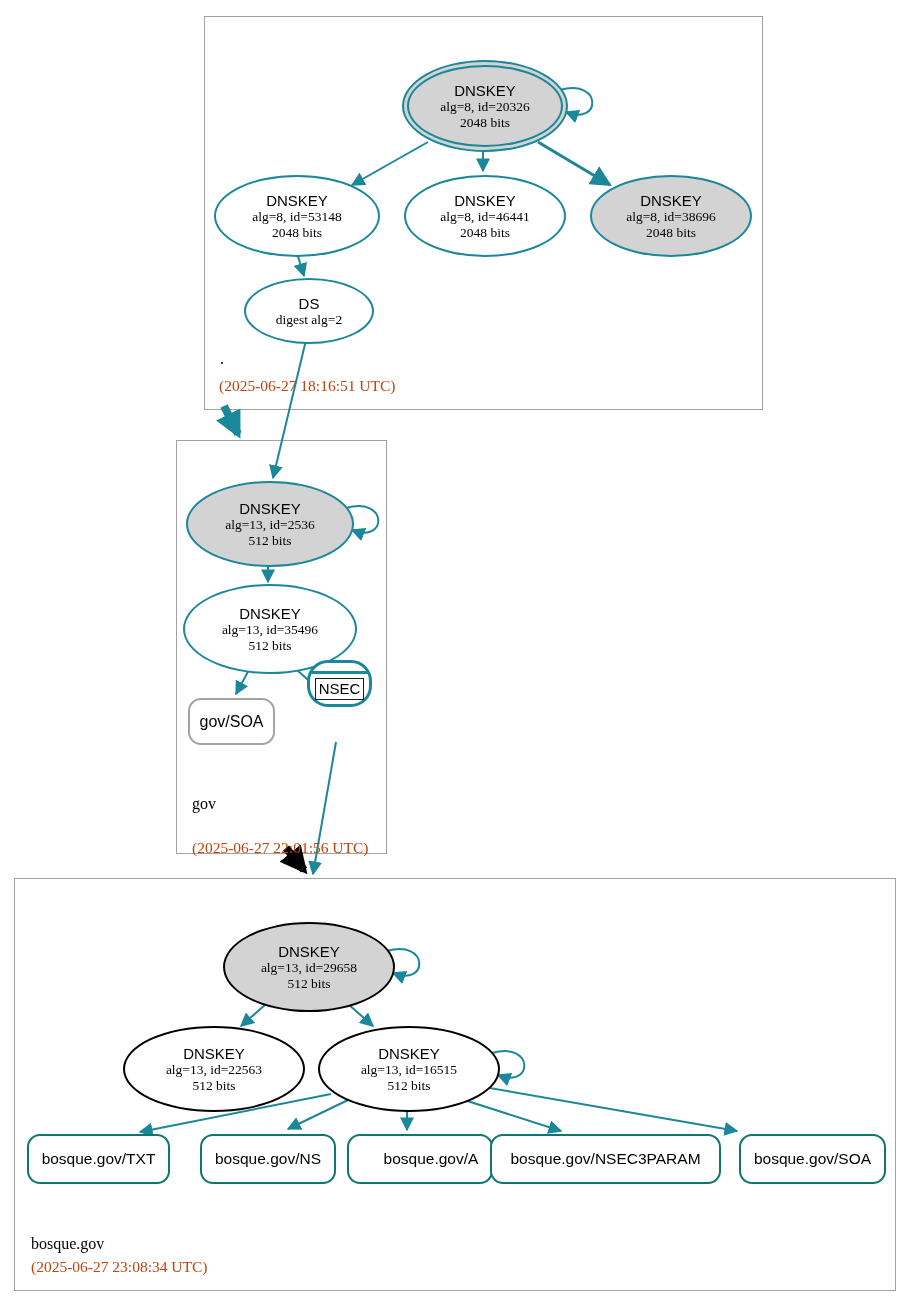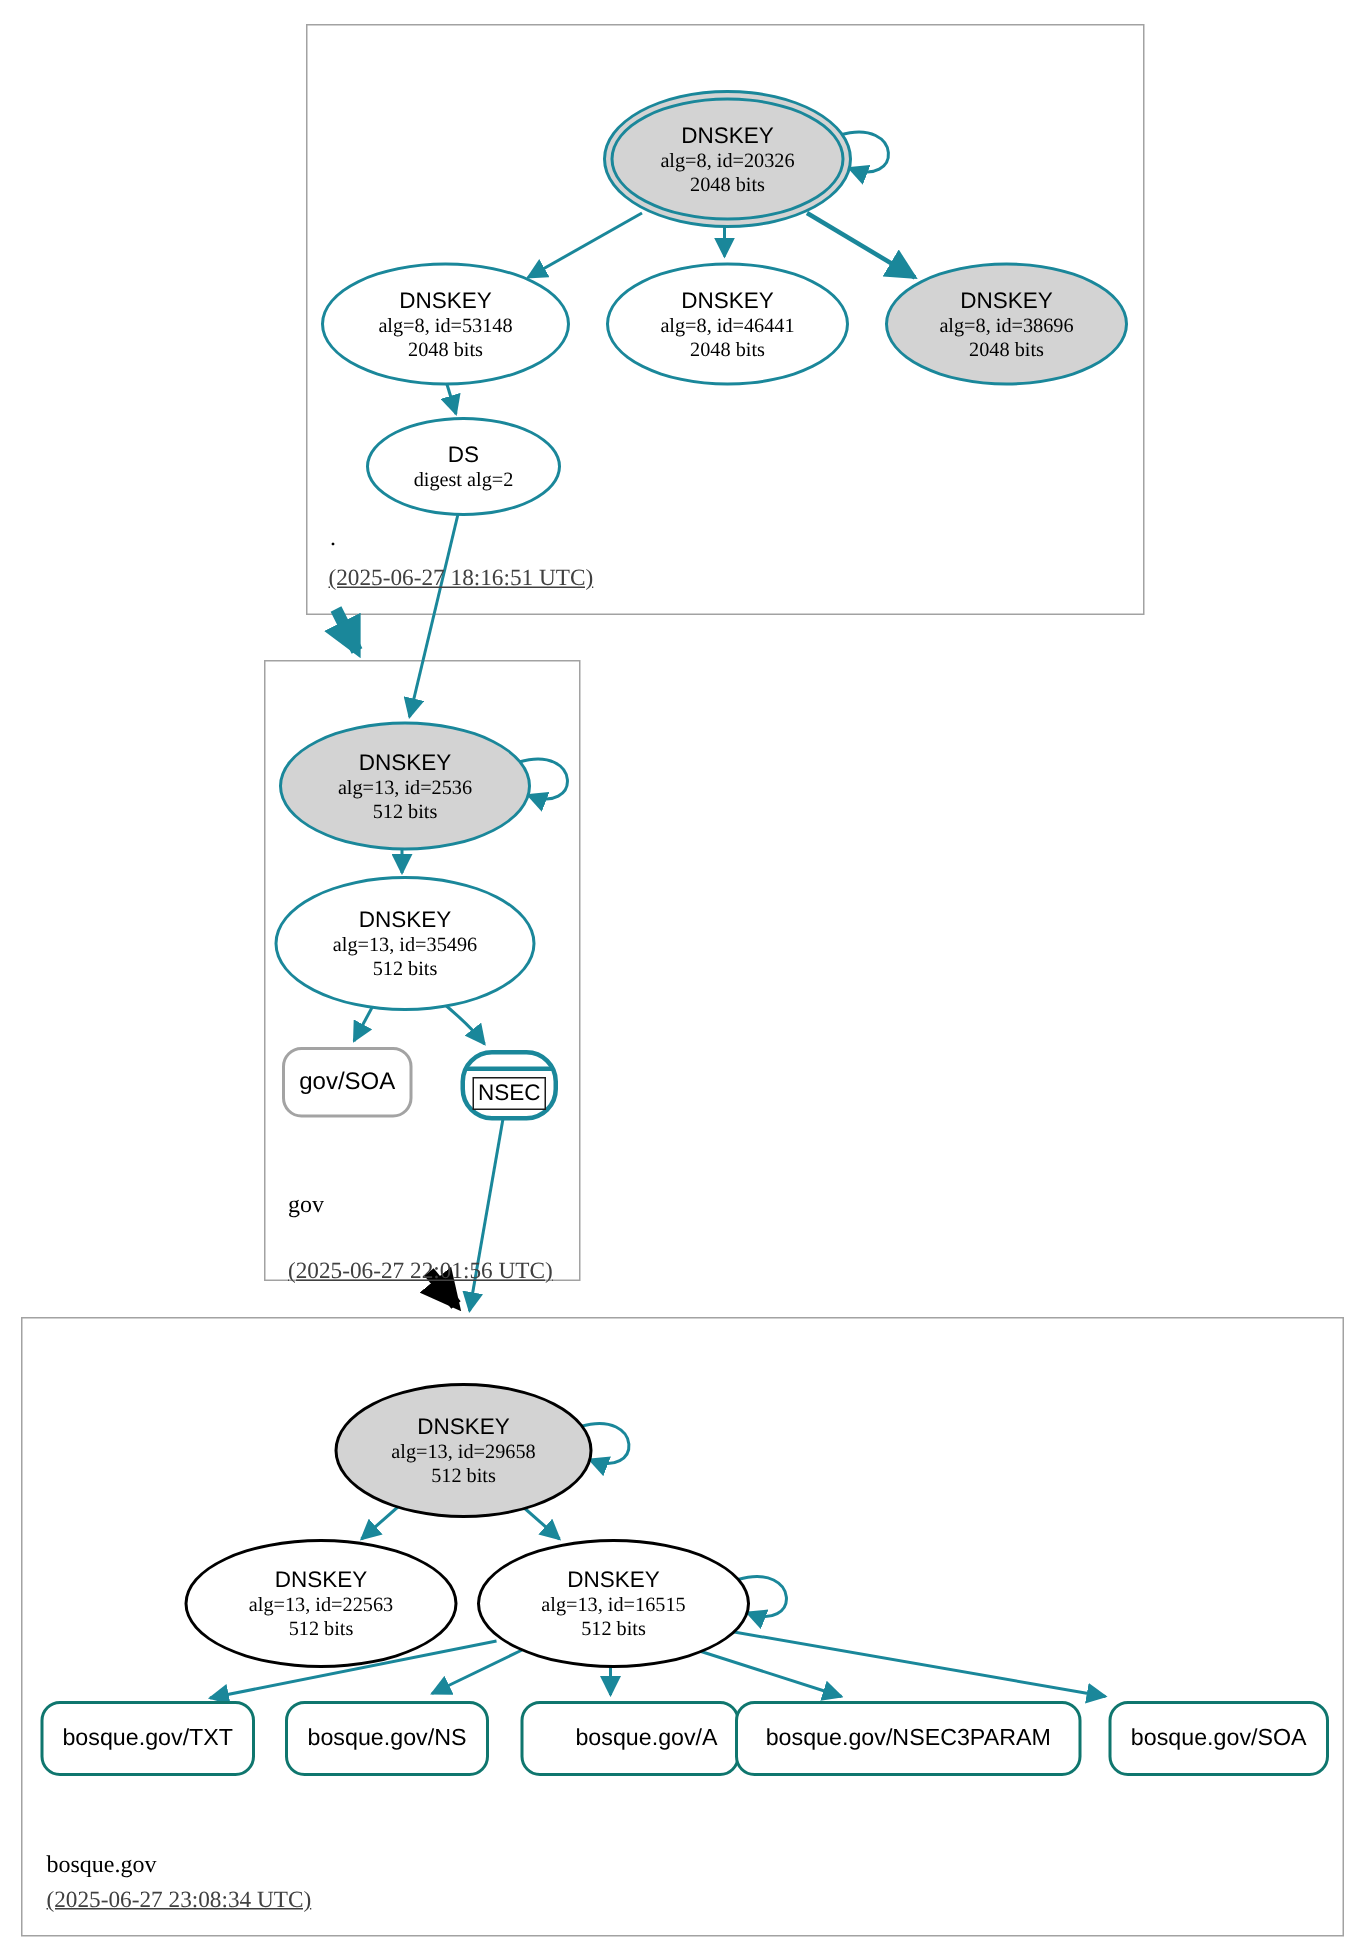--- a/index.html
+++ b/index.html
@@ -19,21 +19,21 @@
   .rrset{position:absolute;z-index:2;border:2px solid #0f766e;border-radius:13px;background:#fff;
          display:flex;align-items:center;justify-content:center;
          font:15.5px "Liberation Sans",sans-serif;color:#000;}
   .rrset.tealb{border:2px solid #a3a3a3;font-size:16px;}
   .nsec{position:absolute;z-index:2;border:3px solid #1a879a;background:#fff;
         display:flex;flex-direction:column;align-items:stretch;}
   .nsec .band{height:8px;border-bottom:3px solid #1a879a;}
   .nsec .body{flex:1;display:flex;align-items:center;justify-content:center;}
   .nsec .lbl{font:15px "Liberation Sans",sans-serif;border:1px solid #1c1c1c;padding:0 3px;line-height:1.3;}
   .zlabel{position:absolute;z-index:2;font:16px "Liberation Serif",serif;color:#000;}
-  .zts{position:absolute;z-index:2;font:15.5px "Liberation Serif",serif;color:#404040;text-decoration:underline;}
+  .zts{position:absolute;z-index:2;font:15.5px "Liberation Serif",serif;color:#c2410c;}
 </style>
 </head>
 <body>
 
 <div id="canvas">
 
   <div class="zone" style="left:204px;top:16px;width:557px;height:392px;"></div>
   <div class="zone" style="left:176px;top:440px;width:209px;height:412px;"></div>
   <div class="zone" style="left:14px;top:878px;width:880px;height:411px;"></div>
 
@@ -108,21 +108,21 @@
     <span class="t2">512 bits</span>
   </div>
   <div class="node ell teal" style="left:183px;top:584px;width:170px;height:86px;">
     <span class="t1">DNSKEY</span>
     <span class="t2">alg=13, id=35496</span>
     <span class="t2">512 bits</span>
   </div>
   <div class="rrset tealb" style="left:188px;top:698px;width:83px;height:43px;">
     <span>gov/SOA</span>
   </div>
-  <div class="nsec" style="left:307px;top:700px;width:59px;height:41px;border-radius:21px;">
+  <div class="nsec" style="left:307px;top:660px;width:59px;height:41px;border-radius:21px;">
     <div class="band"></div>
     <div class="body">
       <span class="lbl">NSEC</span>
     </div>
   </div>
   <div class="zlabel" style="left:192px;top:795px;">gov</div>
   <div class="zts" style="left:192px;top:839px;">(2025-06-27 22:01:56 UTC)</div>
 
   <div class="node ell blackb grayfill" style="left:223px;top:922px;width:168px;height:86px;">
     <span class="t1">DNSKEY</span>
@@ -135,21 +135,21 @@
     <span class="t2">512 bits</span>
   </div>
   <div class="node ell blackb" style="left:318px;top:1026px;width:178px;height:82px;">
     <span class="t1">DNSKEY</span>
     <span class="t2">alg=13, id=16515</span>
     <span class="t2">512 bits</span>
   </div>
   <div class="rrset" style="left:27px;top:1134px;width:139px;height:46px;">
     <span>bosque.gov/TXT</span>
   </div>
-  <div class="rrset" style="left:190px;top:1134px;width:132px;height:46px;">
+  <div class="rrset" style="left:200px;top:1134px;width:132px;height:46px;">
     <span>bosque.gov/NS</span>
   </div>
   <div class="rrset" style="left:347px;top:1134px;width:120px;height:46px;padding-left:22px;">
     <span>bosque.gov/A</span>
   </div>
   <div class="rrset" style="left:490px;top:1134px;width:227px;height:46px;">
     <span>bosque.gov/NSEC3PARAM</span>
   </div>
   <div class="rrset" style="left:739px;top:1134px;width:143px;height:46px;">
     <span>bosque.gov/SOA</span>

